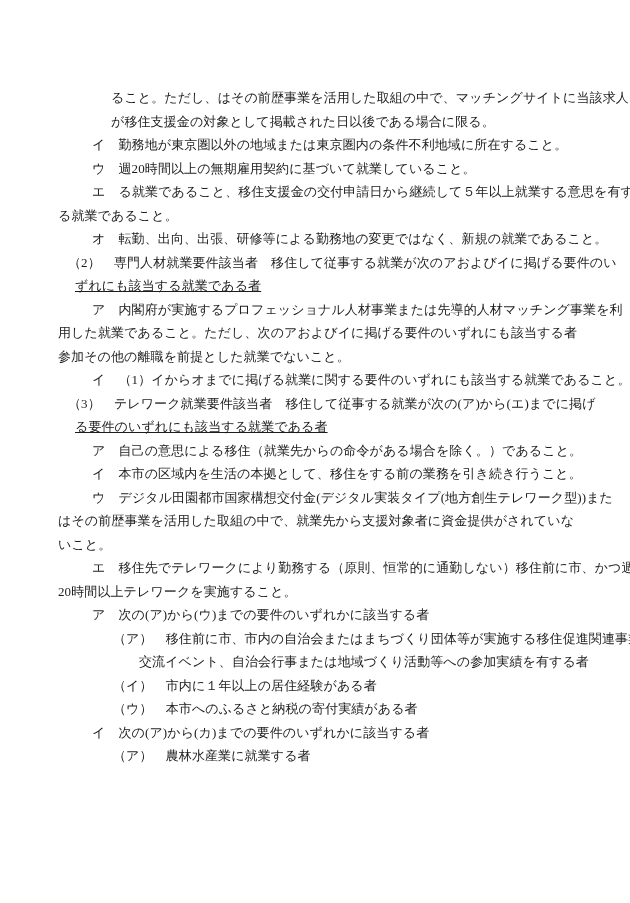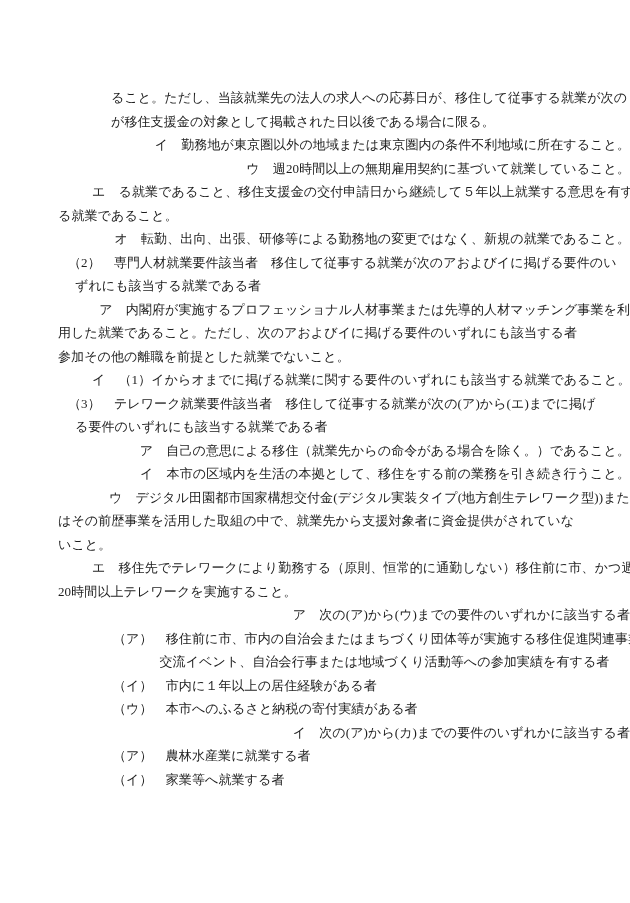--- a/index.html
+++ b/index.html
@@ -24,33 +24,33 @@
     left: 0;
     width: 630px;
   }
   .text-line {
     height: 23.5px;
     white-space: pre;
     letter-spacing: 0.1px;
   }
   
   .indent-num       { padding-left: 68px;  }
-  .indent-num-wrap  { padding-left: 75px;  }
-  .indent-kata      { padding-left: 92px; text-align: right;  }
+  .indent-num-wrap  { padding-left: 75px; text-decoration: underline;  }
+  .indent-kata      { padding-left: 92px;  }
   .indent-kata-wrap { padding-left: 58px; }
   .indent-sub       { padding-left: 113px; }
-  .indent-sub-wrap  { padding-left: 139px; text-align: center; }
+  .indent-sub-wrap  { padding-left: 139px; }
   .indent-top-wrap  { padding-left: 111px; }
 </style>
 </head>
 <body>
 
 <div class="page">
   <div class="doc-body">
-      <div class="text-line indent-top-wrap">ること。ただし、当該就業先の法人の求人への応募日が、移住して従事する就業が次の</div>
+      <div class="text-line indent-top-wrap">ること。ただし、はその前歴事業を活用した取組の中で、マッチングサイトに当該求人</div>
       <div class="text-line indent-top-wrap">が移住支援金の対象として掲載された日以後である場合に限る。</div>
       <div class="text-line indent-kata">イ　勤務地が東京圏以外の地域または東京圏内の条件不利地域に所在すること。</div>
       <div class="text-line indent-kata">ウ　週20時間以上の無期雇用契約に基づいて就業していること。</div>
       <div class="text-line indent-kata">エ　る就業であること、移住支援金の交付申請日から継続して５年以上就業する意思を有す</div>
       <div class="text-line indent-kata-wrap">る就業であること。</div>
       <div class="text-line indent-kata">オ　転勤、出向、出張、研修等による勤務地の変更ではなく、新規の就業であること。</div>
       <div class="text-line indent-num">（2）　専門人材就業要件該当者　移住して従事する就業が次のアおよびイに掲げる要件のい</div>
       <div class="text-line indent-num-wrap">ずれにも該当する就業である者</div>
       <div class="text-line indent-kata">ア　内閣府が実施するプロフェッショナル人材事業または先導的人材マッチング事業を利</div>
       <div class="text-line indent-kata-wrap">用した就業であること。ただし、次のアおよびイに掲げる要件のいずれにも該当する者</div>
@@ -65,15 +65,14 @@
       <div class="text-line indent-kata-wrap">いこと。</div>
       <div class="text-line indent-kata">エ　移住先でテレワークにより勤務する（原則、恒常的に通勤しない）移住前に市、かつ週</div>
       <div class="text-line indent-kata-wrap">20時間以上テレワークを実施すること。</div>
       <div class="text-line indent-kata">ア　次の(ア)から(ウ)までの要件のいずれかに該当する者</div>
       <div class="text-line indent-sub">（ア）　移住前に市、市内の自治会またはまちづくり団体等が実施する移住促進関連事業、</div>
       <div class="text-line indent-sub-wrap">交流イベント、自治会行事または地域づくり活動等への参加実績を有する者</div>
       <div class="text-line indent-sub">（イ）　市内に１年以上の居住経験がある者</div>
       <div class="text-line indent-sub">（ウ）　本市へのふるさと納税の寄付実績がある者</div>
       <div class="text-line indent-kata">イ　次の(ア)から(カ)までの要件のいずれかに該当する者</div>
       <div class="text-line indent-sub">（ア）　農林水産業に就業する者</div>
-      <div class="text-line indent-sub">（イ）　家業等へ就業する者</div>
     </div>
 </div>
 
 </body></html>

